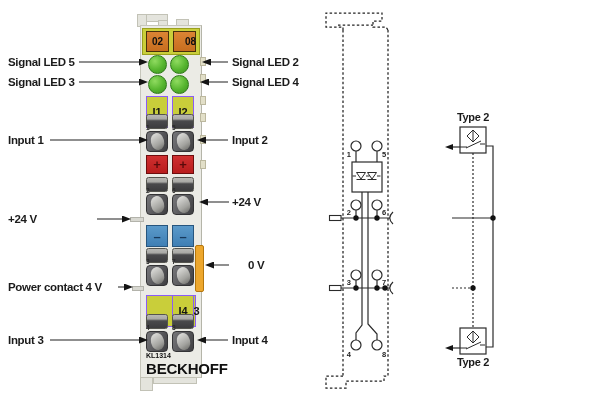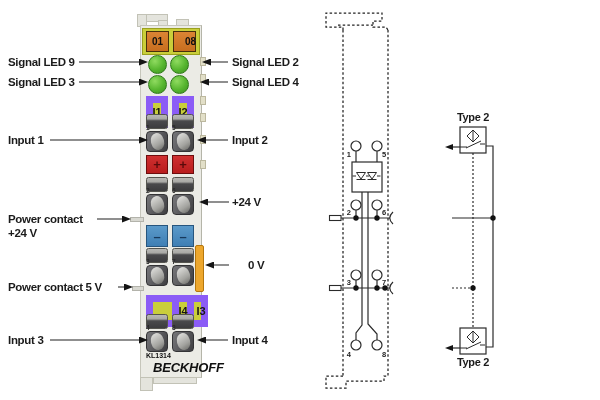--- a/index.html
+++ b/index.html
@@ -15,21 +15,21 @@
   .body-shell{position:absolute;left:140px;top:25px;width:62px;height:353px;
               background:#ebebe5;border:1px solid #c6c6bb;border-right-color:#b5b5a9;
               box-sizing:border-box;}
   .housing{position:absolute;background:#e4e4dd;border:1px solid #c2c2b6;box-sizing:border-box;}
   .kbus-band{position:absolute;left:142px;top:28px;width:58px;height:27px;
              background:#c9ce3a;border:1px solid #9aa01e;box-sizing:border-box;}
   .plate{position:absolute;display:flex;align-items:center;justify-content:center;
          font-weight:bold;box-sizing:border-box;}
   .plate.orange{width:23px;height:21px;background:linear-gradient(180deg,#db8434 0%,#c86e1f 100%);
                 border:1.5px solid #46300c;color:#101010;font-size:10px;}
-  .plate.yellowtag{width:22px;height:32px;background:#c9ce3a;border:7px solid #8b5cf6;
+  .plate.yellowtag{width:22px;height:32px;background:#c9ce3a;border:1px solid #8b5cf6;
                    color:#141414;font-size:11px;text-align:center;}
   .plate.red{width:22px;height:19px;background:linear-gradient(180deg,#d03030 0%,#b81d1d 100%);
              border:1px solid #6d0d0d;color:#5a0b0b;font-size:13px;}
   .plate.blue{width:22px;height:22px;background:linear-gradient(180deg,#5b9aca 0%,#3f7fb4 100%);
               border:1px solid #27567e;color:#17395c;font-size:13px;}
   .led{position:absolute;width:19px;height:19px;border-radius:50%;
        background:radial-gradient(circle at 35% 30%,#90db60 0%,#56b52e 55%,#3d901f 100%);
        border:1px solid #2f7a18;box-sizing:border-box;}
   .term{position:absolute;width:22px;height:38px;}
   .slot{position:absolute;left:0;top:0;width:22px;height:15px;border-radius:2.5px;
@@ -71,21 +71,21 @@
 
     <div class="side-tab" style="left:200px;top:57px;width:6px;height:9px;"></div>
     <div class="side-tab" style="left:200px;top:74px;width:6px;height:9px;"></div>
     <div class="side-tab" style="left:200px;top:96px;width:6px;height:9px;"></div>
     <div class="side-tab" style="left:200px;top:113px;width:6px;height:9px;"></div>
     <div class="side-tab" style="left:200px;top:135px;width:6px;height:9px;"></div>
     <div class="side-tab" style="left:200px;top:160px;width:6px;height:9px;"></div>
 
     <div class="kbus-band"></div>
     <div class="plate orange" style="left:146px;top:31px;">
-      <span>01</span>
+      <span>02</span>
       </div>
     <div class="plate orange" style="left:173px;top:31px;padding-left:12px;">
       <span>08</span>
       </div>
 
     <div class="led" style="left:148px;top:55px;"></div>
     <div class="led" style="left:170px;top:55px;"></div>
     <div class="led" style="left:148px;top:75px;"></div>
     <div class="led" style="left:170px;top:75px;"></div>
 
@@ -177,34 +177,33 @@
     </div>
     <div class="term" style="left:172px;top:314px;">
       <div class="slot"></div>
       <span class="tnum">8</span>
       <div class="lever">
           <i class="pill"></i>
         </div>
     </div>
 
     <div class="brand" style="left:146px;top:352px;font-size:7px;">KL1314</div>
-    <div class="brand" style="left:153px;top:360px;font-size:13px;letter-spacing:-0.2px;font-style:italic;">BECKHOFF</div>
+    <div class="brand" style="left:146px;top:360px;font-size:15px;letter-spacing:-0.2px;">BECKHOFF</div>
 
     <div class="housing" style="left:140px;top:377px;width:13px;height:14px;"></div>
     <div class="housing" style="left:153px;top:377px;width:44px;height:7px;"></div>
   </div>
 
-  <div class="callout" style="left:8px;top:55px;">Signal LED 9</div>
+  <div class="callout" style="left:8px;top:55px;">Signal LED 5</div>
   <div class="callout" style="left:8px;top:75px;">Signal LED 3</div>
   <div class="callout" style="left:8px;top:133px;">Input 1</div>
   <div class="callout" style="left:8px;top:212px;">
-    <div>Power contact</div>
     <div>+24 V</div>
   </div>
-  <div class="callout" style="left:8px;top:280px;">Power contact 5 V</div>
+  <div class="callout" style="left:8px;top:280px;">Power contact 4 V</div>
   <div class="callout" style="left:8px;top:333px;">Input 3</div>
 
   <div class="callout" style="left:232px;top:55px;">Signal LED 2</div>
   <div class="callout" style="left:232px;top:75px;">Signal LED 4</div>
   <div class="callout" style="left:232px;top:133px;">Input 2</div>
   <div class="callout" style="left:232px;top:195px;">+24 V</div>
   <div class="callout" style="left:248px;top:258px;text-align:right;">0 V</div>
   <div class="callout" style="left:232px;top:333px;">Input 4</div>
 
   <svg class="overlay" width="600" height="400" viewBox="0 0 600 400">

